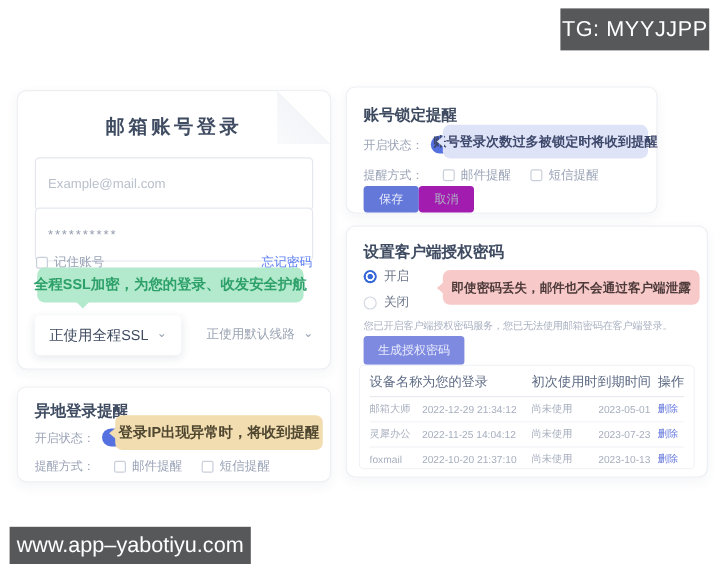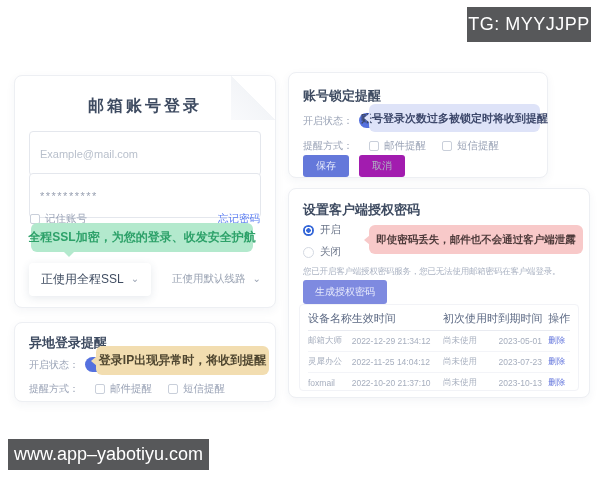--- a/index.html
+++ b/index.html
@@ -104,21 +104,21 @@
     --tipbg:#dee3f8; position:absolute; left:80px; right:7px; top:31px; height:28px;
     background:var(--tipbg); color:#3d486b; font-size:11px;
   }
   .tip-pink {
     --tipbg:#f8c9c9; position:absolute; left:80px; right:6px; top:36px; height:29px;
     background:var(--tipbg); color:#4d3a3a; font-size:10.5px;
   }
   #lock-title   { top:14px; }
   #lock-status  { top:40px; }
   #lock-methods { top:66px; }
-  #lock-btns    { position:absolute; left:14px; top:82px; display:flex; gap:10px; }
+  #lock-btns    { position:absolute; left:14px; top:82px; display:flex; }
   .btn { border:none; border-radius:3px; font-size:10px; padding:4px 13px; cursor:pointer; font-family:inherit; }
   .btn-save   { background:#6478da; color:#e6eafa; }
   .btn-cancel { background:#a21caf; color:#aeb5c2; }
   #remote-title   { top:11px; }
   #remote-status  { top:34px; }
   #remote-methods { top:59px; }
   
   #client-title { top:12px; }
   .radio-row { position:absolute; left:14px; display:flex; align-items:center; gap:6px; }
   #radio-on-row  { top:34px; }
@@ -248,21 +248,21 @@
     <div class="radio-row" id="radio-off-row">
       <span class="radio off"></span>
       <span class="radio-lbl">关闭</span>
     </div>
     <p class="note">您已开启客户端授权密码服务，您已无法使用邮箱密码在客户端登录。</p>
     <button class="btn-generate">生成授权密码</button>
 
     <div class="tbl">
       <div class="trow head">
         <span class="c1">设备名称</span>
-        <span class="c2">生效时间</span>
+        <span class="c2">为您的登录</span>
         <span class="c3">初次使用时间</span>
         <span class="c4">到期时间</span>
         <span class="c5">操作</span>
       </div>
       <div class="trow body">
         <span class="c1">邮箱大师</span>
         <span class="c2">2022-12-29 21:34:12</span>
         <span class="c3">尚未使用</span>
         <span class="c4">2023-05-01</span>
         <span class="c5 del-link">删除</span>

